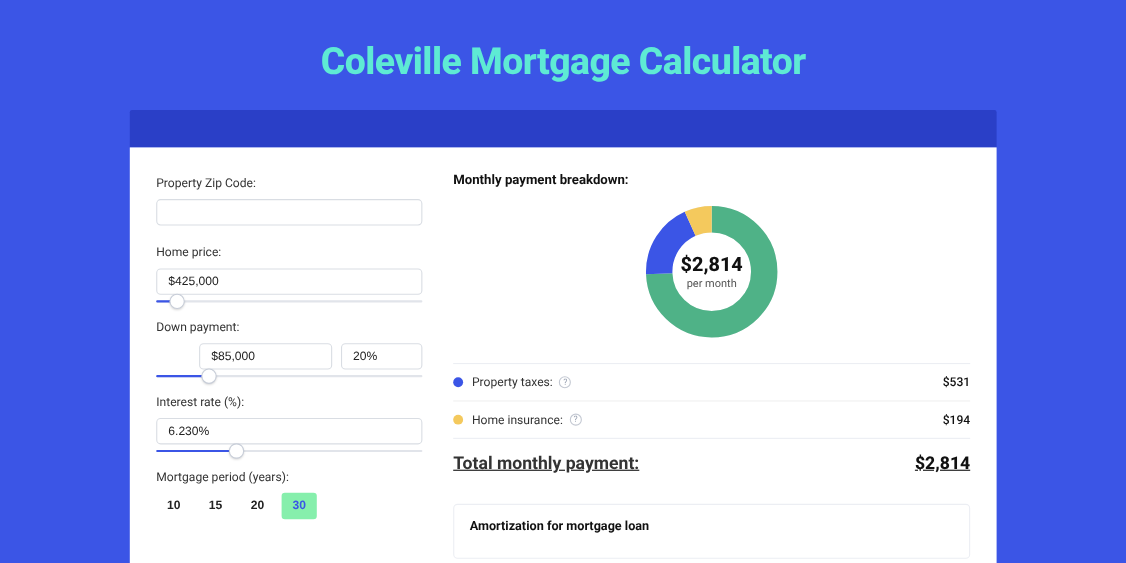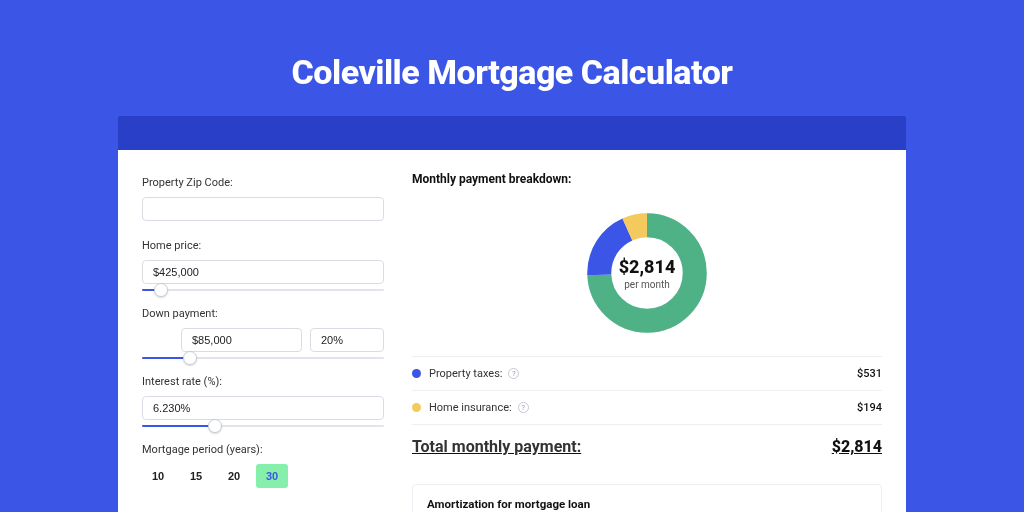--- a/index.html
+++ b/index.html
@@ -1,35 +1,35 @@
 <!DOCTYPE html>
 <html><head>
 <meta charset="utf-8">
 <style>
   * { box-sizing: border-box; margin: 0; padding: 0; }
   html, body { width: 1024px; height: 512px; overflow: hidden; font-family: -apple-system, BlinkMacSystemFont, "Segoe UI", Roboto, Arial, sans-serif; }
   body { background: #3b55e6; }
-  .page-title { color: #ffffff; text-align: center; font-size: 34px; font-weight: 800; padding-top: 52px; padding-bottom: 24px; letter-spacing: -0.5px; }
+  .page-title { color: #5eead4; text-align: center; font-size: 34px; font-weight: 800; padding-top: 36px; padding-bottom: 24px; letter-spacing: -0.5px; }
   .banner { width: 788px; height: 34px; background: #2a3fc7; margin: 0 auto; border-radius: 2px 2px 0 0; }
   .card { width: 788px; margin: 0 auto; background: #fff; display: flex; padding: 22px 24px 0 24px; gap: 28px; height: 400px; overflow: hidden; }
   .left { width: 242px; flex: 0 0 242px; }
   .right { flex: 1; }
   .field-label { font-size: 11px; color: #333; margin-bottom: 8px; margin-top: 4px; }
   .text-input { width: 100%; height: 24px; border: 1px solid #d9dde3; border-radius: 4px; padding: 0 10px; font-size: 11px; color: #222; background:#fff; }
   .slider-wrap { position: relative; height: 14px; margin-top: -1px; margin-bottom: 10px; }
   .slider-track { position: absolute; left: 0; right: 0; top: 6px; height: 2px; background: #e1e4ea; border-radius: 2px; }
   .slider-fill { position: absolute; left: 0; top: 6px; height: 2px; background: #3b55e6; border-radius: 2px; }
   .slider-thumb { position: absolute; top: 0; width: 14px; height: 14px; background: #fff; border: 1px solid #c7cdd8; border-radius: 50%; box-shadow: 0 1px 2px rgba(0,0,0,0.15); transform: translateX(-50%); }
   .row-2 { display: flex; gap: 8px; padding-left: 39px; }
   .row-2 .text-input:first-child { flex: 1.9; }
   .row-2 .text-input:last-child { flex: 1; }
   .period-row { display: flex; gap: 6px; margin-bottom: 4px; }
   .period-btn { width: 32px; height: 24px; border: none; background: transparent; font-size: 11px; color: #222; border-radius: 3px; cursor: pointer; font-weight: 600; }
   .period-btn.active { background: #86efac; color: #3b55e6; }
-  .section-title { font-size: 12px; font-weight: 700; color: #111; margin-bottom: 24px; }
+  .section-title { font-size: 12px; font-weight: 700; color: #111; margin-bottom: 14px; }
   .donut-wrap { display: flex; justify-content: center; margin-bottom: 20px; }
   .donut { position: relative; width: 126px; height: 126px; }
   .donut svg { width: 126px; height: 126px; transform: rotate(-90deg); }
   .donut-center { position: absolute; inset: 0; display: flex; flex-direction: column; align-items: center; justify-content: center; }
   .donut-amount { font-size: 18px; font-weight: 800; color: #111; }
   .donut-sub { font-size: 10px; color: #555; margin-top: 2px; }
   .legend-row { display: flex; align-items: center; padding: 10px 0; border-top: 1px solid #f0f0f0; font-size: 11px; }
   .legend-row:first-of-type { border-top: 1px solid #eceef3; }
   .dot { width: 9px; height: 9px; border-radius: 50%; margin-right: 8px; flex: 0 0 9px; }
   .legend-label { color: #333; }

